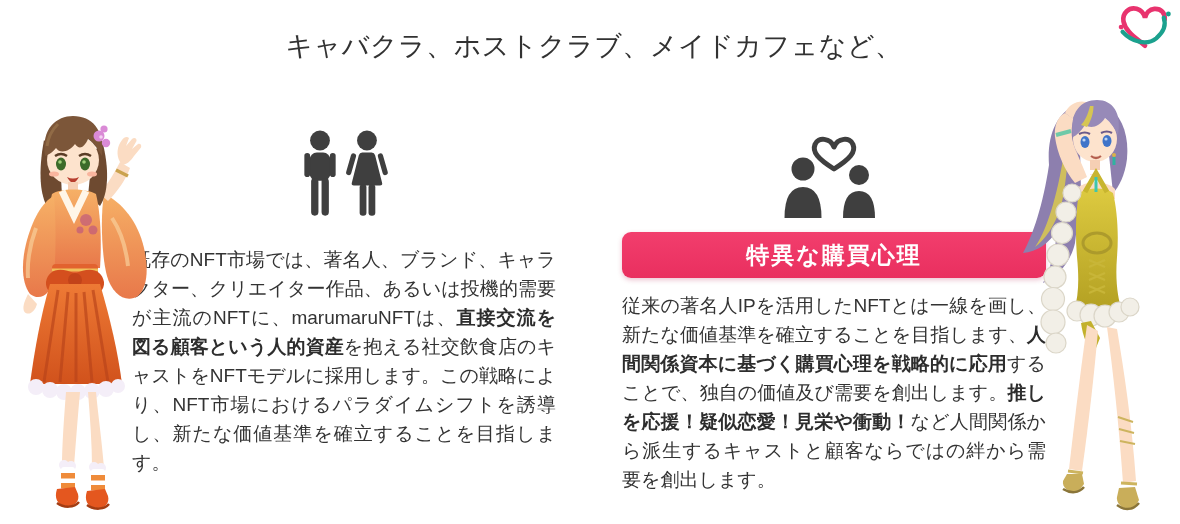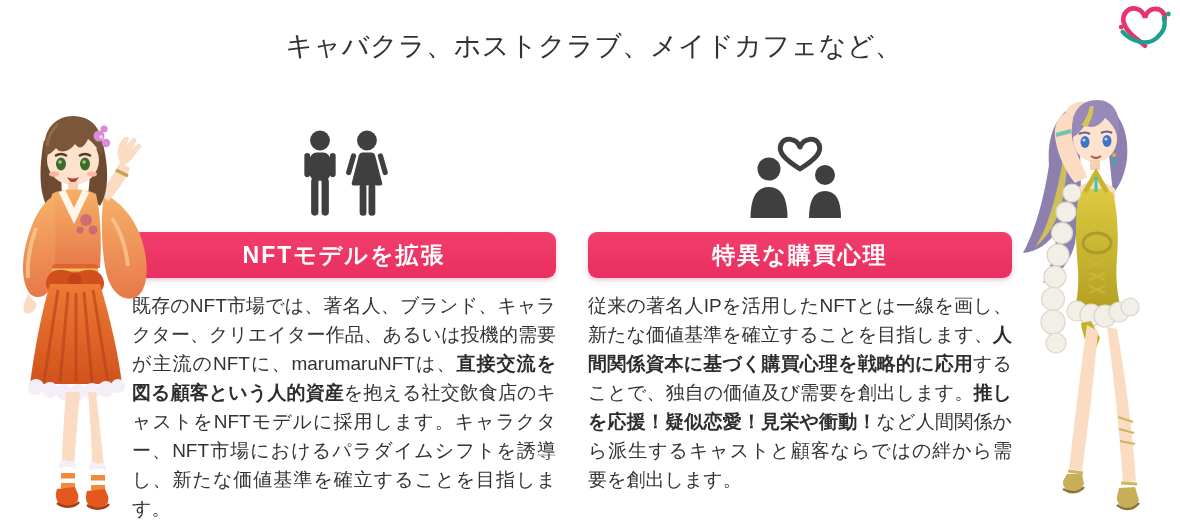--- a/index.html
+++ b/index.html
@@ -9,21 +9,21 @@
     overflow:hidden; font-family:"Liberation Sans", sans-serif; color:#333333;
   }
   .title {
     position:absolute; top:24px; left:0; width:100%; text-align:center;
     font-size:27px; line-height:36px; font-weight:normal; color:#323232;
     letter-spacing:0.5px; z-index:2; margin:4px;
   }
   .logo { position:absolute; top:2px; right:6px; width:58px; height:52px; z-index:4; }
   .col { position:absolute; top:120px; width:424px; display:flex; flex-direction:column; z-index:1; }
   .col-left  { left:132px; }
-  .col-right { left:588px; }
+  .col-right { left:622px; }
   .icon-box { height:112px; display:flex; align-items:center; justify-content:center; }
   .banner {
     height:46px; border-radius:9px;
     background:linear-gradient(180deg,#f23e6d,#e92f5f);
     display:flex; align-items:center; justify-content:center;
     color:#ffffff; font-size:23px; font-weight:bold; letter-spacing:2px;
     box-shadow:0 2px 5px rgba(180,20,70,0.25);
   }
   .body-text {
     margin:13px 0 0; font-size:19px; line-height:29px;
@@ -62,24 +62,21 @@
           <rect x="24.5" y="46" width="7" height="36" rx="3.4"></rect>
           <circle cx="68" cy="10" r="9.5"></circle>
           <path d="M63.5 21.5 h9 q2.6 0 3.3 2.6 l6.7 26.4 q0.7 2.5 -2 2.5 h-25 q-2.7 0 -2 -2.5 l6.7 -26.4 q0.7 -2.6 3.3 -2.6 z"></path>
           <rect x="50.5" y="22" width="5" height="21.5" rx="2.5" transform="rotate(16 53 32)"></rect>
           <rect x="80.5" y="22" width="5" height="21.5" rx="2.5" transform="rotate(-16 83 32)"></rect>
           <rect x="61" y="52" width="6.5" height="30" rx="3.1"></rect>
           <rect x="69.5" y="52" width="6.5" height="30" rx="3.1"></rect>
         </g>
       </svg>
     </div>
-    <div class="banner">
-      <span>NFTモデルを拡張</span>
-    </div>
-    <p class="body-text"><span>既存のNFT市場では、著名人、ブランド、キャラクター、クリエイター作品、あるいは投機的需要が主流のNFTに、marumaruNFTは、</span><b>直接交流を図る顧客という人的資産</b><span>を抱える社交飲食店のキャストをNFTモデルに採用します。キャラクター、NFT市場におけるパラダイムシフトを誘導し、新たな価値基準を確立することを目指します。</span></p>
+    <p class="body-text"><span>既存のNFT市場では、著名人、ブランド、キャラクター、クリエイター作品、あるいは投機的需要が主流のNFTに、marumaruNFTは、</span><b>直接交流を図る顧客という人的資産</b><span>を抱える社交飲食店のキャストをNFTモデルに採用します。この戦略により、NFT市場におけるパラダイムシフトを誘導し、新たな価値基準を確立することを目指します。</span></p>
   </div>
 
   <div class="col col-right">
     <div class="icon-box">
       <svg viewBox="0 0 104 90" width="104" height="90" aria-hidden="true">
         <path d="M52 16 C48.5 7 36 5.5 33 13.5 C30 21 36 28 52 38 C68 28 74 21 71 13.5 C68 5.5 55.5 7 52 16 Z" fill="none" stroke="#3F3F3F" stroke-width="5" stroke-linejoin="round"></path>
         <g fill="#3F3F3F">
           <circle cx="21" cy="38" r="11.5"></circle>
           <path d="M2.5 87 q0 -31 18.5 -31 q18.5 0 18.5 31 z"></path>
           <circle cx="77" cy="44" r="10"></circle>

